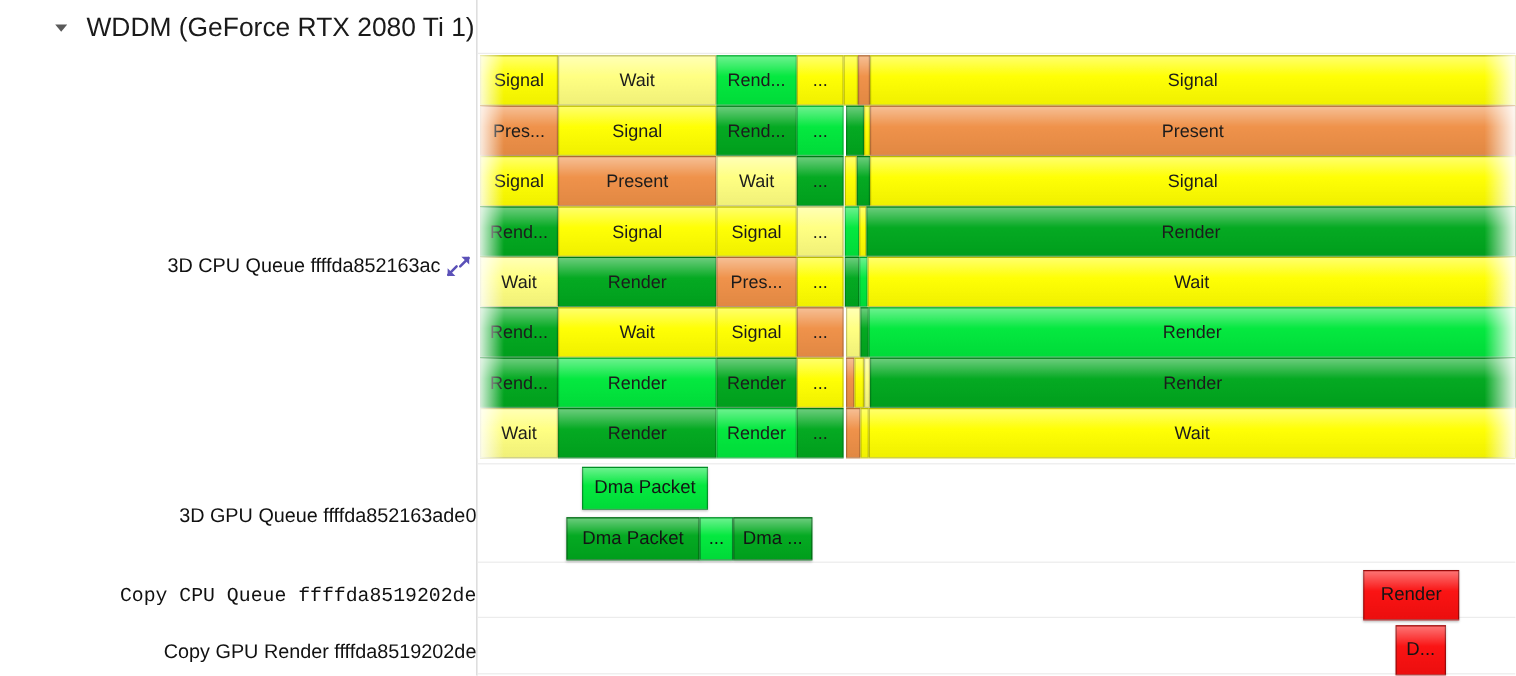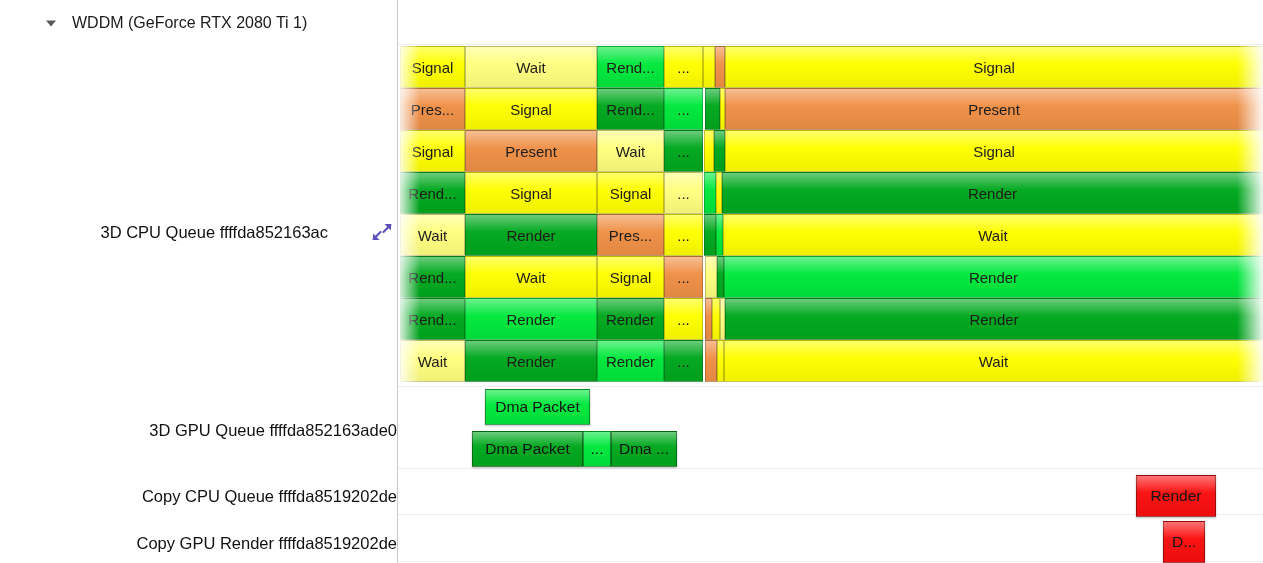--- a/index.html
+++ b/index.html
@@ -12,21 +12,21 @@
   }
   .root{position:relative;width:1263px;height:563px;}
 
   
   .labelcol{position:absolute;left:0;top:0;width:397px;height:563px;background:#fff;}
   .vdivider{position:absolute;left:397px;top:0;width:1px;height:563px;background:#c9c9c9;}
 
   .grouprow{position:absolute;left:0;top:0;width:397px;height:45px;display:flex;align-items:center;}
   .twisty{width:22px;height:22px;margin-left:40px;display:flex;align-items:center;justify-content:center;cursor:pointer;}
   .twisty svg{display:block;}
-  .grouplabel{font-size:16px;color:#1a1a1a;margin-left:10px;white-space:nowrap;}
+  .grouplabel{font-size:22px;color:#1a1a1a;margin-left:10px;white-space:nowrap;}
 
   .rowlabel{
     position:absolute;right:0;width:397px;
     display:flex;align-items:center;justify-content:flex-end;
     font-size:16.5px;color:#111;white-space:nowrap;
     padding-right:0px;box-sizing:border-box;
   }
   .rowlabel .txt{overflow:hidden;text-overflow:clip;}
   .collapse-ic{display:inline-block;width:26px;height:20px;margin-left:4px;flex:0 0 auto;}
 
@@ -71,39 +71,39 @@
 
     <div class="grouprow">
       <span class="twisty">
         <svg width="14" height="14" viewBox="0 0 14 14" aria-hidden="true">
           <polygon points="2,4.5 12,4.5 7,10.5" fill="#5a5a5a"></polygon>
         </svg>
       </span>
       <span class="grouplabel">WDDM (GeForce RTX 2080 Ti 1)</span>
     </div>
 
-    <div class="rowlabel" style="top:212px;height:40px;gap:39px;">
+    <div class="rowlabel" style="top:202px;height:40px;">
       <span class="txt">3D CPU Queue ffffda852163ac</span>
       <span class="collapse-ic">
         <svg width="22" height="20" viewBox="0 0 22 20" aria-hidden="true">
           <g stroke="#5b51b8" stroke-width="2.1" fill="none" stroke-linecap="round">
             <line x1="2.5" y1="17" x2="9.5" y2="10"></line>
             <line x1="19.5" y1="3" x2="12.5" y2="10"></line>
           </g>
           <polygon points="2,18 2,11.5 8.5,18" fill="#5b51b8"></polygon>
           <polygon points="20,2 20,8.5 13.5,2" fill="#5b51b8"></polygon>
         </svg>
       </span>
     </div>
 
     <div class="rowlabel" style="top:410px;height:40px;">
       <span class="txt">3D GPU Queue ffffda852163ade0</span>
     </div>
 
-    <div class="rowlabel" style="top:476px;height:40px;">
+    <div class="rowlabel" style="top:476px;height:40px;font-family:Liberation Mono, monospace;">
       <span class="txt">Copy CPU Queue ffffda8519202de</span>
     </div>
 
     <div class="rowlabel" style="top:523px;height:40px;">
       <span class="txt">Copy GPU Render ffffda8519202de</span>
     </div>
 
   </div>
 
   <div class="vdivider"></div>

